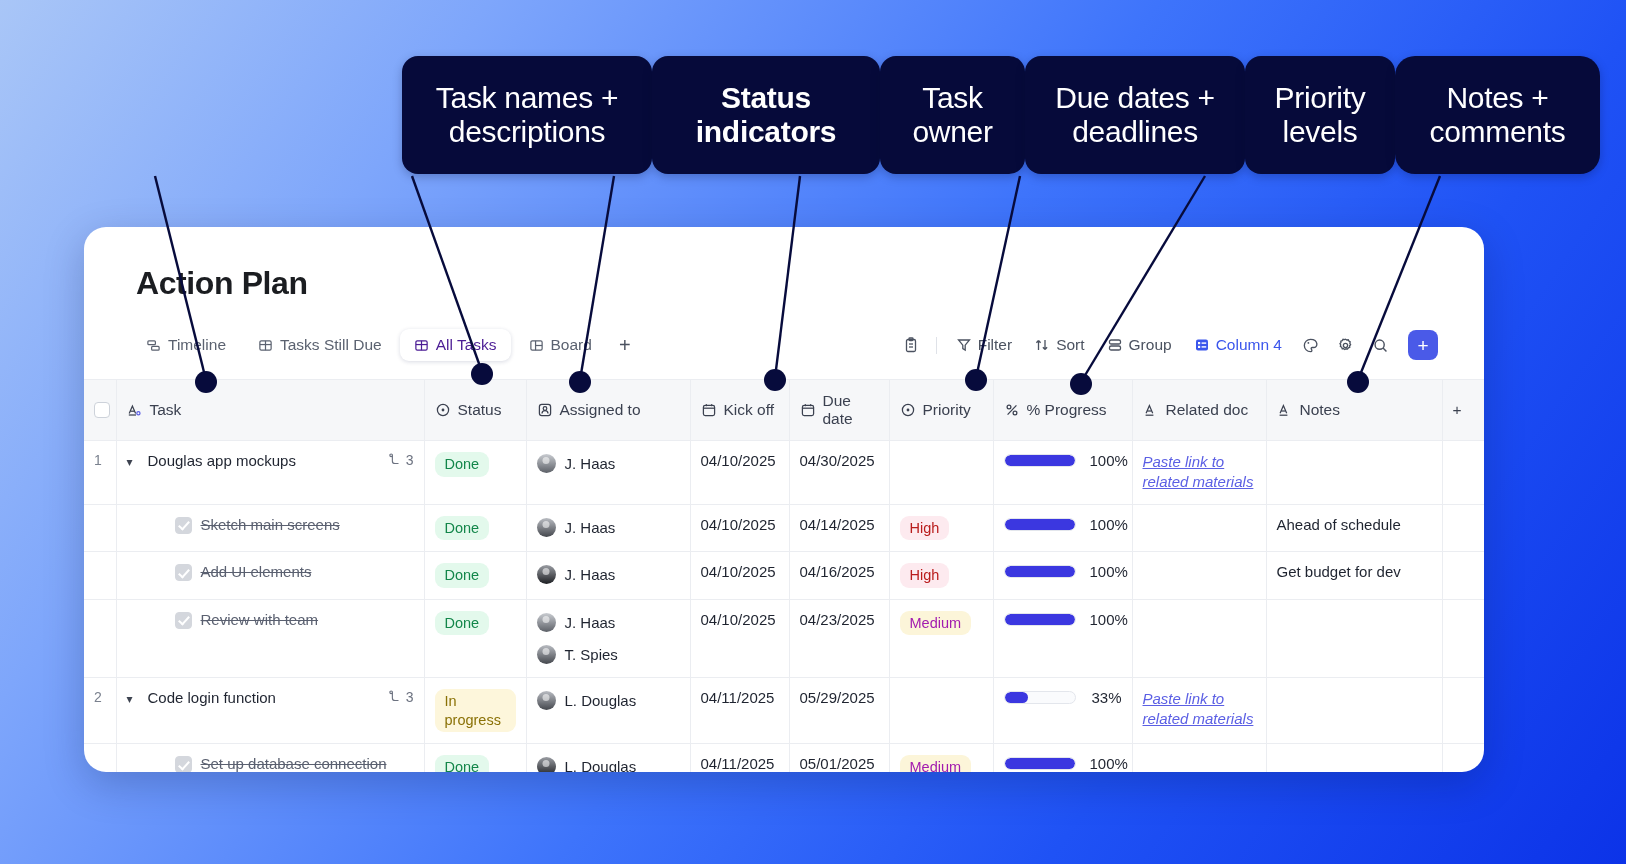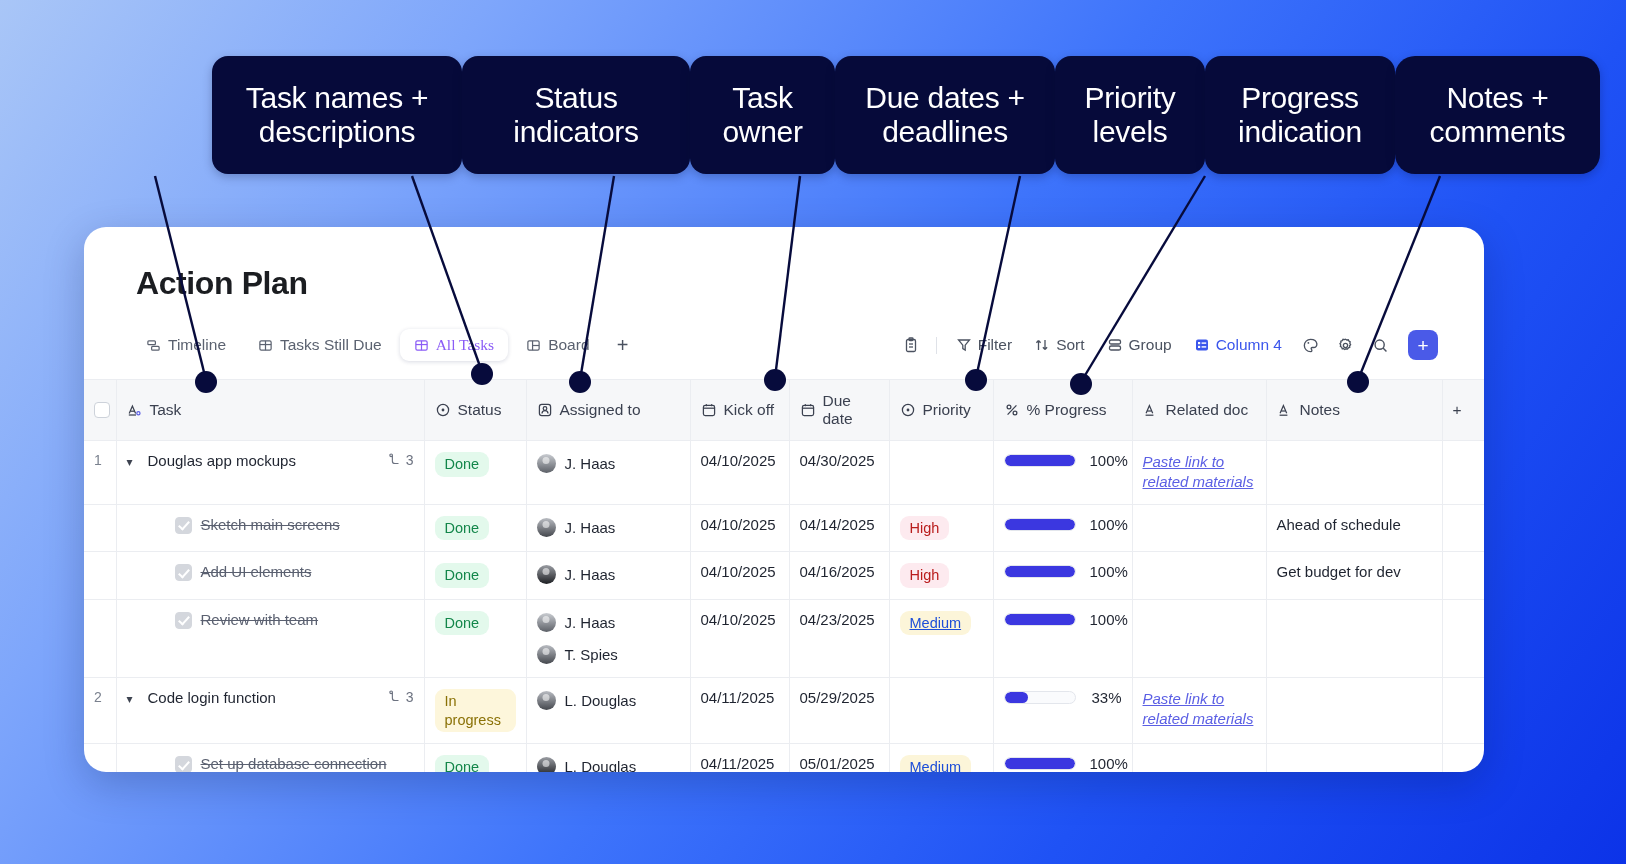--- a/index.html
+++ b/index.html
@@ -28,21 +28,21 @@
     font-size: 30px;
     line-height: 1.12;
     letter-spacing: -0.3px;
     min-height: 118px;
     display: flex;
     align-items: center;
     justify-content: center;
     box-shadow: 0 3px 10px rgba(4,10,50,.25);
   }
   .c0 { width: 250px; }
-  .c1 { width: 228px; }
+  .c1 { width: 228px; font-weight: bold; }
   .c2 { width: 145px; }
   .c3 { width: 220px; }
   .c4 { width: 150px; }
   .c5 { width: 190px; }
   .c6 { width: 205px; border-radius: 20px; }
 
   
   .leaders { position: absolute; inset: 0; z-index: 4; pointer-events: none; }
 
   
@@ -75,24 +75,23 @@
   .view-tab {
     display: flex; align-items: center; gap: 7px;
     height: 32px; padding: 0 14px;
     border-radius: 9px;
     font-size: 15.5px;
     color: #5b6270;
     white-space: nowrap;
     cursor: pointer;
   }
   .view-tab.active {
-    color: #8b5cf6;
+    color: #4c1d95;
     background: #ffffff;
     box-shadow: 0 1px 4px rgba(20,30,80,.16);
-    font-family: Liberation Serif, serif;
   }
   .view-add {
     width: 30px; height: 30px;
     display: flex; align-items: center; justify-content: center;
     color: #4b5260; font-size: 20px; cursor: pointer;
   }
   .tools { display: flex; align-items: center; gap: 4px; margin-left: auto; }
   .tool {
     display: flex; align-items: center; gap: 6px;
     height: 30px; padding: 0 9px;
@@ -192,21 +191,21 @@
     color: #6c7280; font-size: 14px; flex: 0 0 auto; margin-left: 6px;
   }
 
   .pill {
     display: inline-block; border-radius: 9px;
     padding: 3px 10px; font-size: 14.5px; line-height: 1.28;
   }
   .pill-done      { background: #e3f9ec; color: #13864a; }
   .pill-inprog    { background: #fdf6db; color: #8a7106; }
   .pill-high      { background: #fdeaef; color: #b91c1c; }
-  .pill-medium    { background: #fcf5d9; color: #1d4ed8; text-decoration: underline; }
+  .pill-medium    { background: #fcf5d9; color: #a21caf; }
 
   .person { display: flex; align-items: center; gap: 9px; line-height: 1.55; }
   .person + .person { margin-top: 9px; }
   .avatar {
     width: 19px; height: 19px; border-radius: 50%;
     flex: 0 0 19px; position: relative; overflow: hidden;
   }
   .av-a { background: linear-gradient(180deg,#c9ccd1 0%, #5c6067 100%); }
   .av-b { background: linear-gradient(180deg,#b9bcc2 0%, #44474d 100%); }
   .av-c { background: linear-gradient(180deg,#9a9da3 0%, #1d1f23 100%); }
@@ -236,21 +235,20 @@
 </style>
 </head>
 <body>
 
 <div class="callouts">
   <div class="callout c0">Task names + descriptions</div>
   <div class="callout c1">Status indicators</div>
   <div class="callout c2">Task owner</div>
   <div class="callout c3">Due dates + deadlines</div>
   <div class="callout c4">Priority levels</div>
-  <div class="callout c5">Progress indication</div>
   <div class="callout c6">Notes + comments</div>
 </div>
 
 <svg class="leaders" viewBox="0 0 1626 864" width="1626" height="864">
   <g stroke="#070b3c" stroke-width="2.4" fill="none">
     <line x1="155" y1="176" x2="206" y2="380"></line>
     <line x1="412" y1="176" x2="482" y2="372"></line>
     <line x1="614" y1="176" x2="580" y2="380"></line>
     <line x1="800" y1="176" x2="775" y2="378"></line>
     <line x1="1020" y1="176" x2="976" y2="378"></line>

